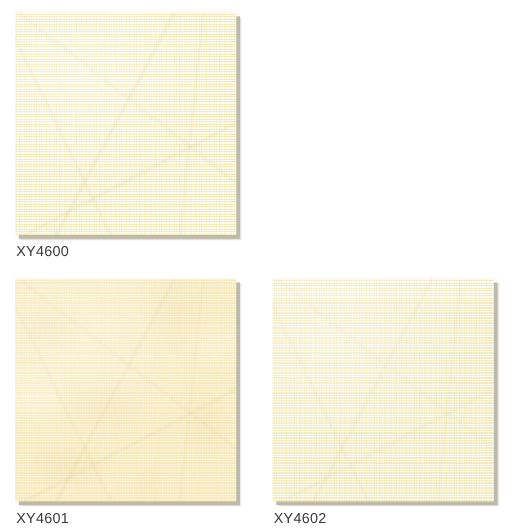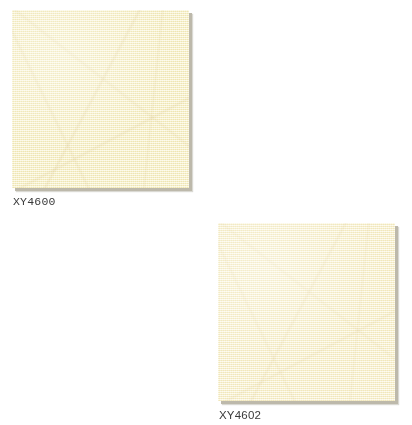--- a/index.html
+++ b/index.html
@@ -21,21 +21,21 @@
   }
 
   .swatch-cell {
     position: absolute;
     width: 206px;
     height: 212px;
   }
 
   .swatch-cell.col-0 { left: 0; }
   .swatch-cell.col-1 { left: 206px; }
-  .swatch-cell.row-0 { top: 0; font-family: Liberation Mono, monospace; }
+  .swatch-cell.row-0 { top: 0; }
   .swatch-cell.row-1 { top: 213px; }
 
   
   .swatch-tile {
     position: absolute;
     left: 12px;
     top: 10px;
     width: 177px;
     height: 178px;
     box-shadow: 3px 3px 0 0 #bdb9ab,
@@ -116,20 +116,29 @@
   <div class="swatch-cell row-0 col-0">
     <div class="swatch-tile" style="background-color: rgb(250, 243, 196);">
       <div class="tex tex-weave"></div>
       <div class="tex tex-crackle"></div>
       <div class="tex tex-sheen"></div>
     </div>
     <div class="swatch-label" style="color: rgb(58, 58, 58);">XY4600</div>
   </div>
 
 
+  <div class="swatch-cell row-1 col-0">
+    <div class="swatch-tile" style="background-color: rgb(251, 238, 194);">
+      <div class="tex tex-mottle"></div>
+      <div class="tex tex-crackle"></div>
+      <div class="tex tex-weave" style="opacity:.45"></div>
+      <div class="tex tex-sheen"></div>
+    </div>
+    <div class="swatch-label" style="color: rgb(58, 58, 58);">XY4601</div>
+  </div>
 
   <div class="swatch-cell row-1 col-1">
     <div class="swatch-tile" style="background-color: rgb(252, 244, 205);">
       <div class="tex tex-weave"></div>
       <div class="tex tex-crackle" style="opacity:.7"></div>
       <div class="tex tex-sheen"></div>
     </div>
     <div class="swatch-label" style="color: rgb(58, 58, 58);">XY4602</div>
   </div>
 

